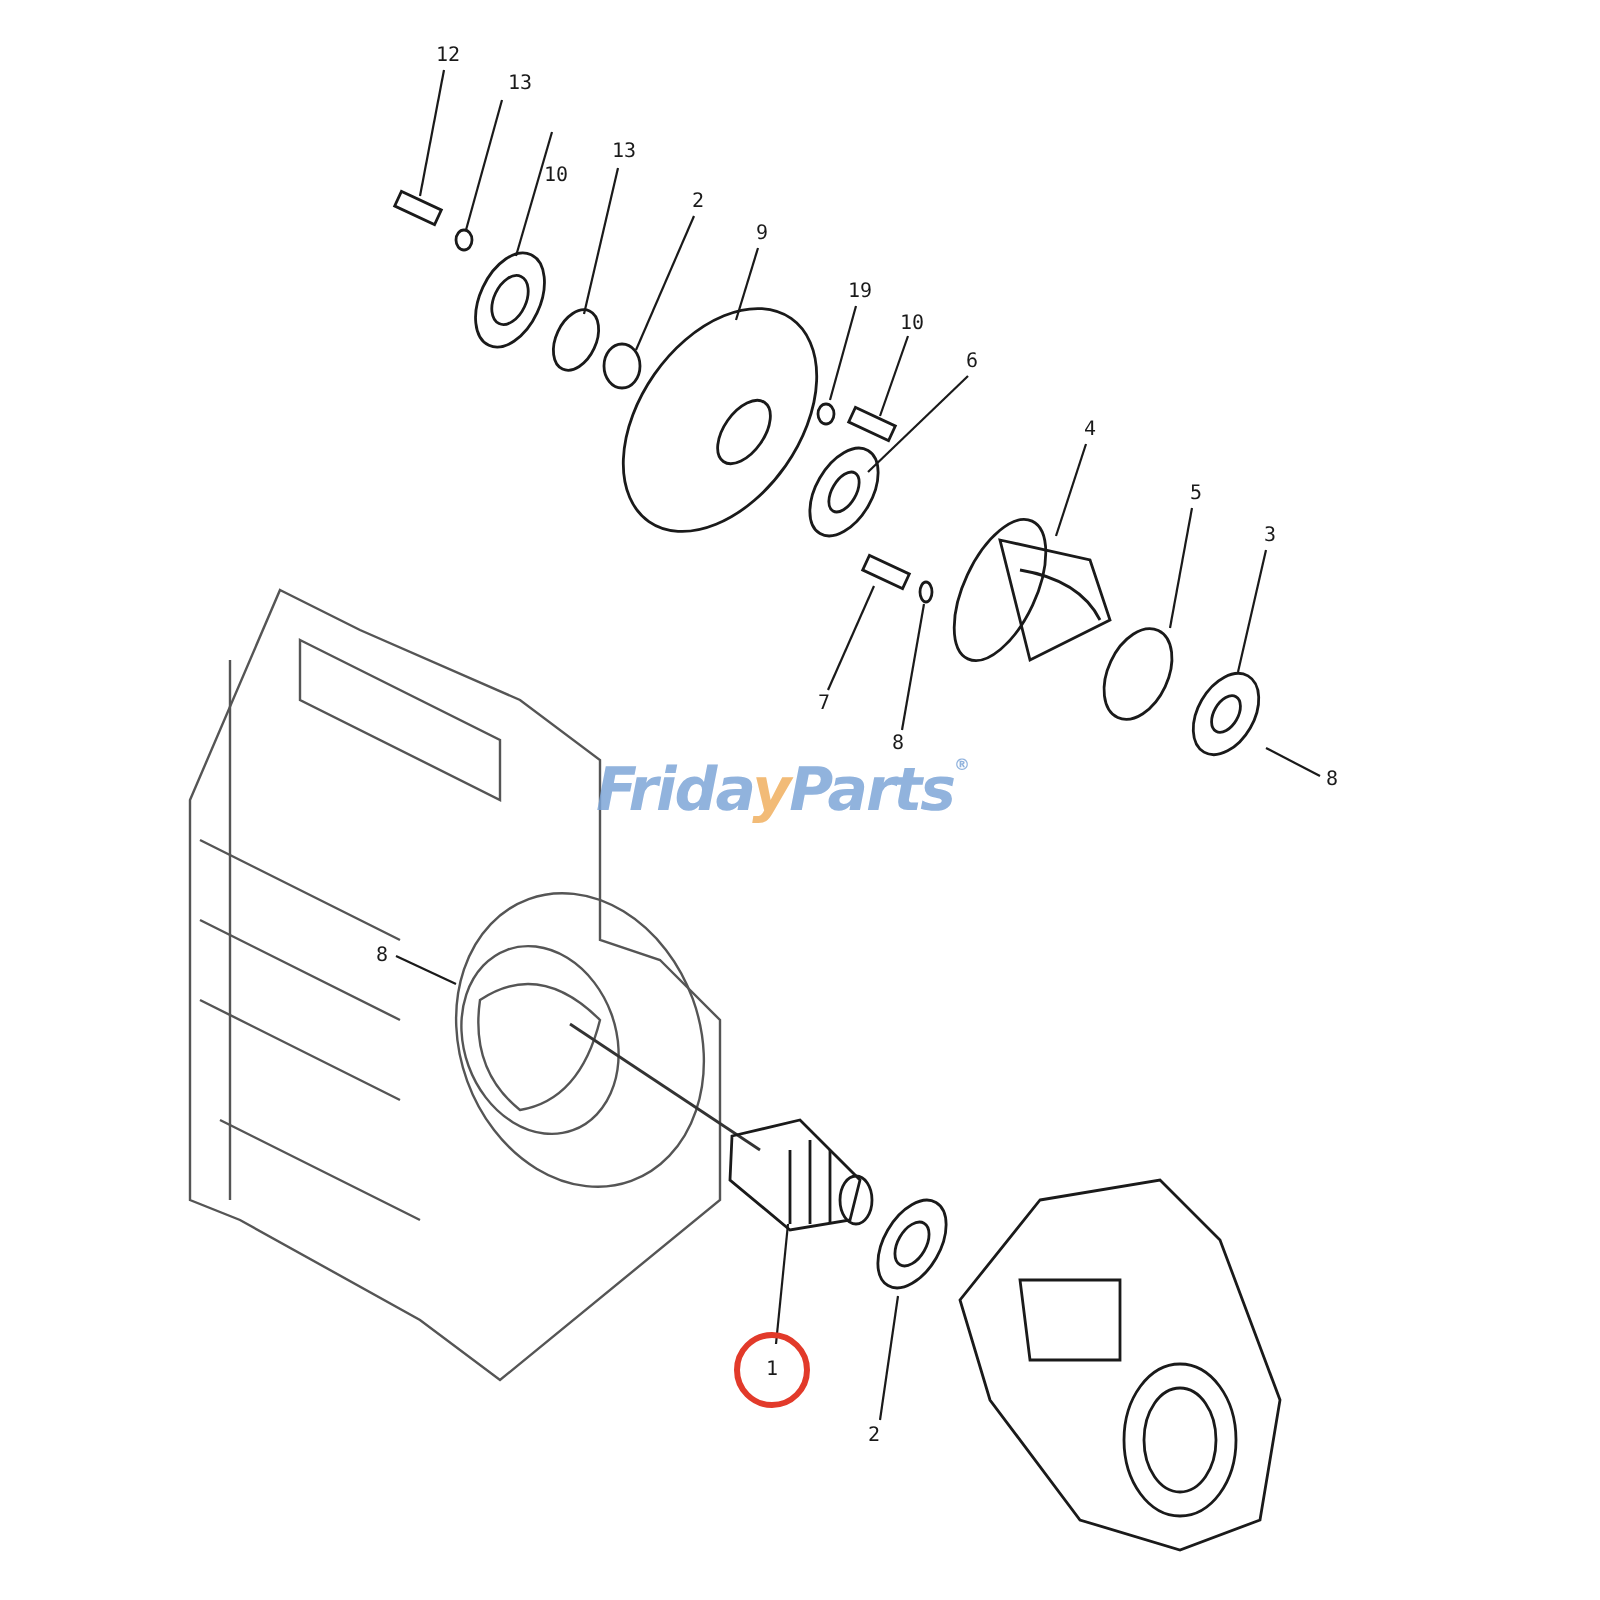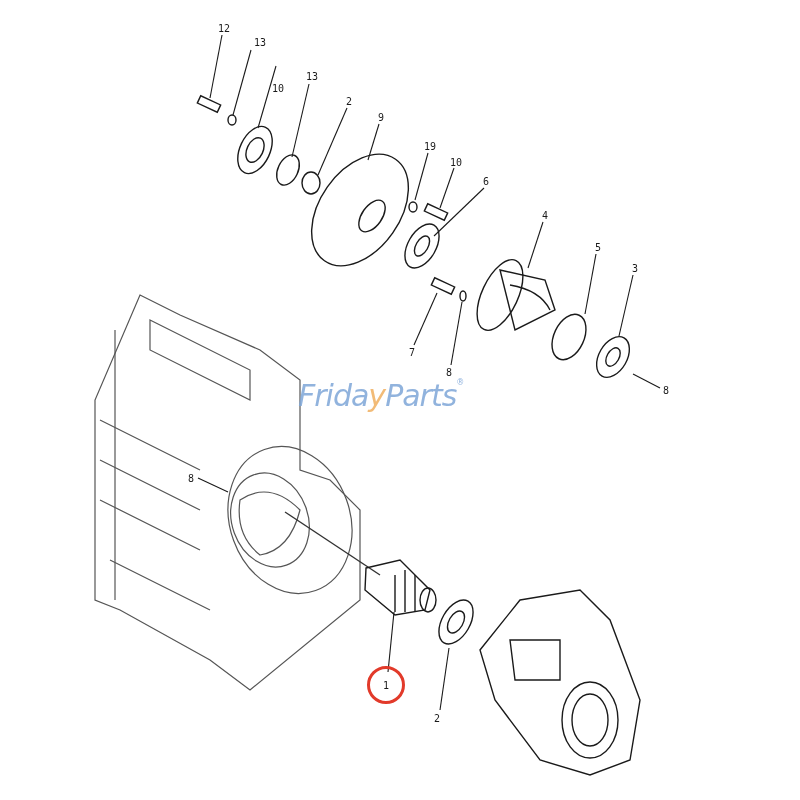--- a/index.html
+++ b/index.html
@@ -1,19 +1,19 @@
 <!DOCTYPE html>
 <html><head>
 <meta charset="utf-8">
 <style>
   html, body { margin:0; padding:0; background:#ffffff; }
   body { width:800px; height:800px; position:relative; overflow:hidden; font-family:"Liberation Sans", sans-serif; }
   #diagram { position:absolute; left:0; top:0; width:800px; height:800px; }
   .callout { position:absolute; font-family:"DejaVu Sans Mono", monospace; font-size:10px; color:#1a1a1a; transform:translate(-50%,-50%); }
-  .watermark { position:absolute; left:298px; top:378px; font-family:"DejaVu Sans", sans-serif; font-weight:normal; font-style:italic; font-size:30px; letter-spacing:-1px; color:#7ea6d8; opacity:0.85; }
+  .watermark { position:absolute; left:298px; top:378px; font-family:"DejaVu Sans", sans-serif; font-weight:bold; font-style:italic; font-size:30px; letter-spacing:-1px; color:#7ea6d8; opacity:0.85; }
   .watermark .y { color:#f0b060; }
   .watermark .reg { font-size:8px; vertical-align:top; color:#7ea6d8; }
   .highlight-ring { position:absolute; left:367px; top:666px; width:38px; height:38px; border:3px solid #e23a2a; border-radius:50%; box-sizing:border-box; }
 </style>
 </head>
 <body>
 
 <svg id="diagram" viewBox="0 0 800 800" xmlns="http://www.w3.org/2000/svg" fill="none" stroke="#1a1a1a" stroke-width="1.4">
 
   <g stroke="#555" stroke-width="1.2">

